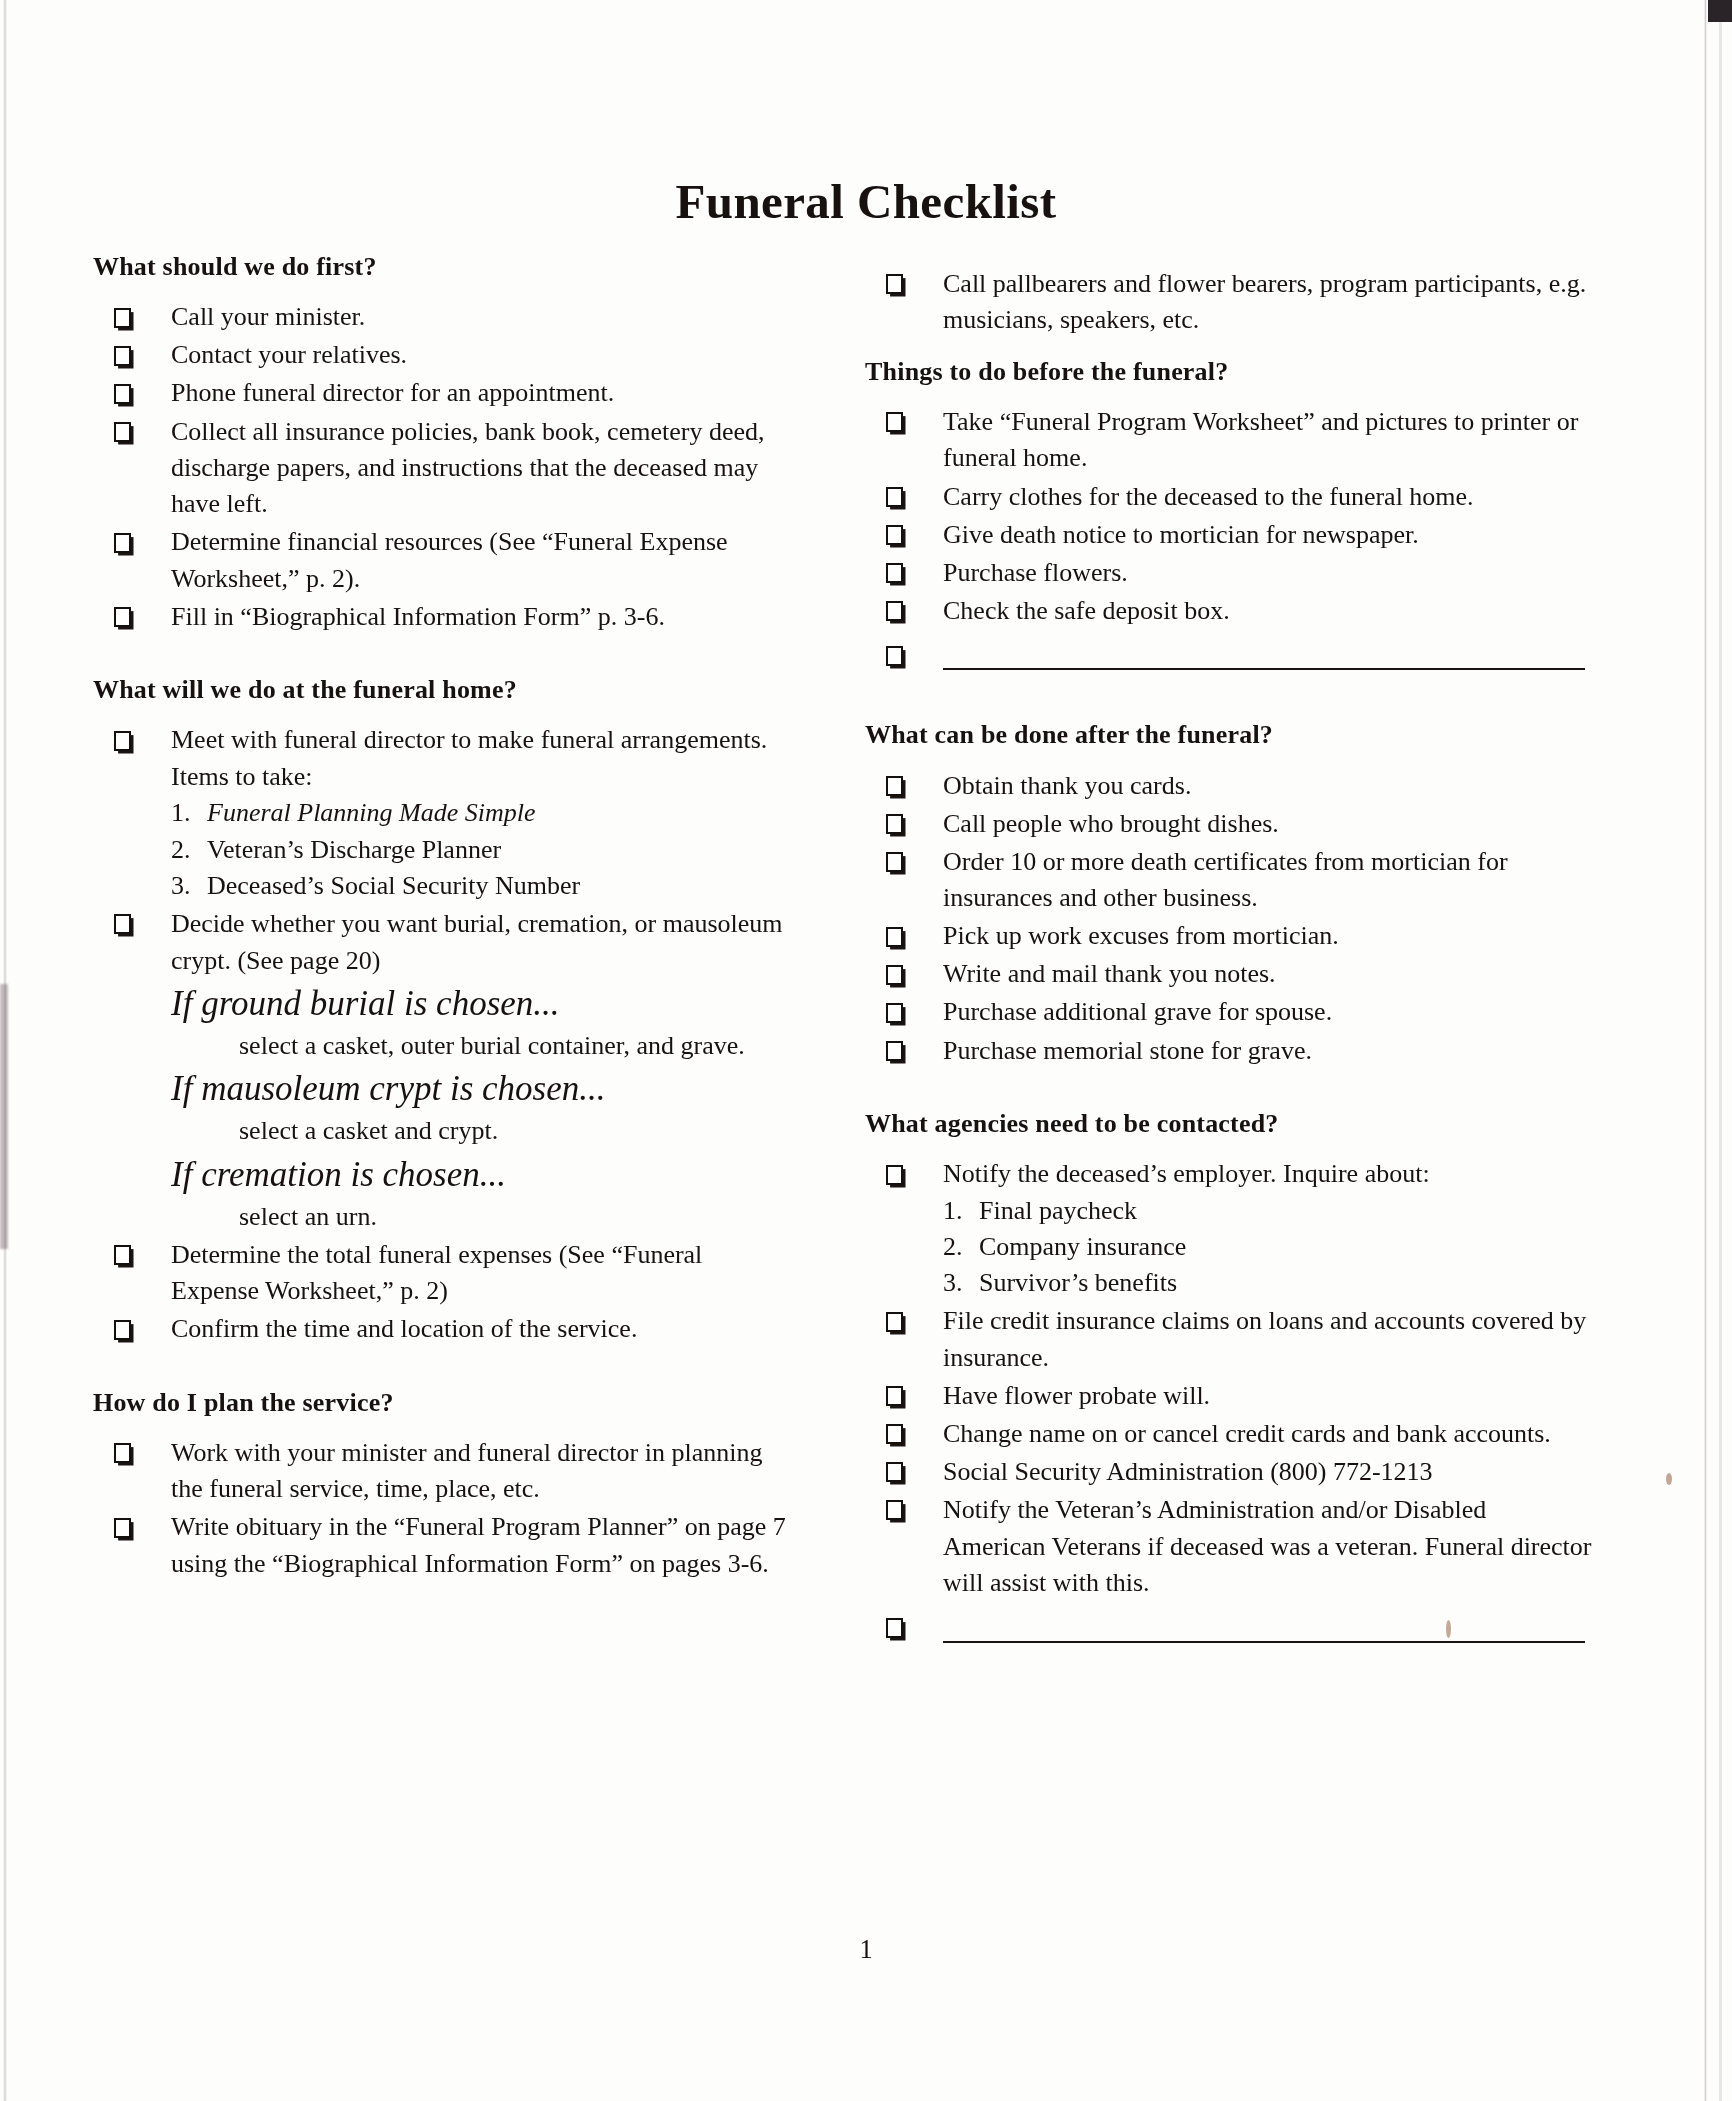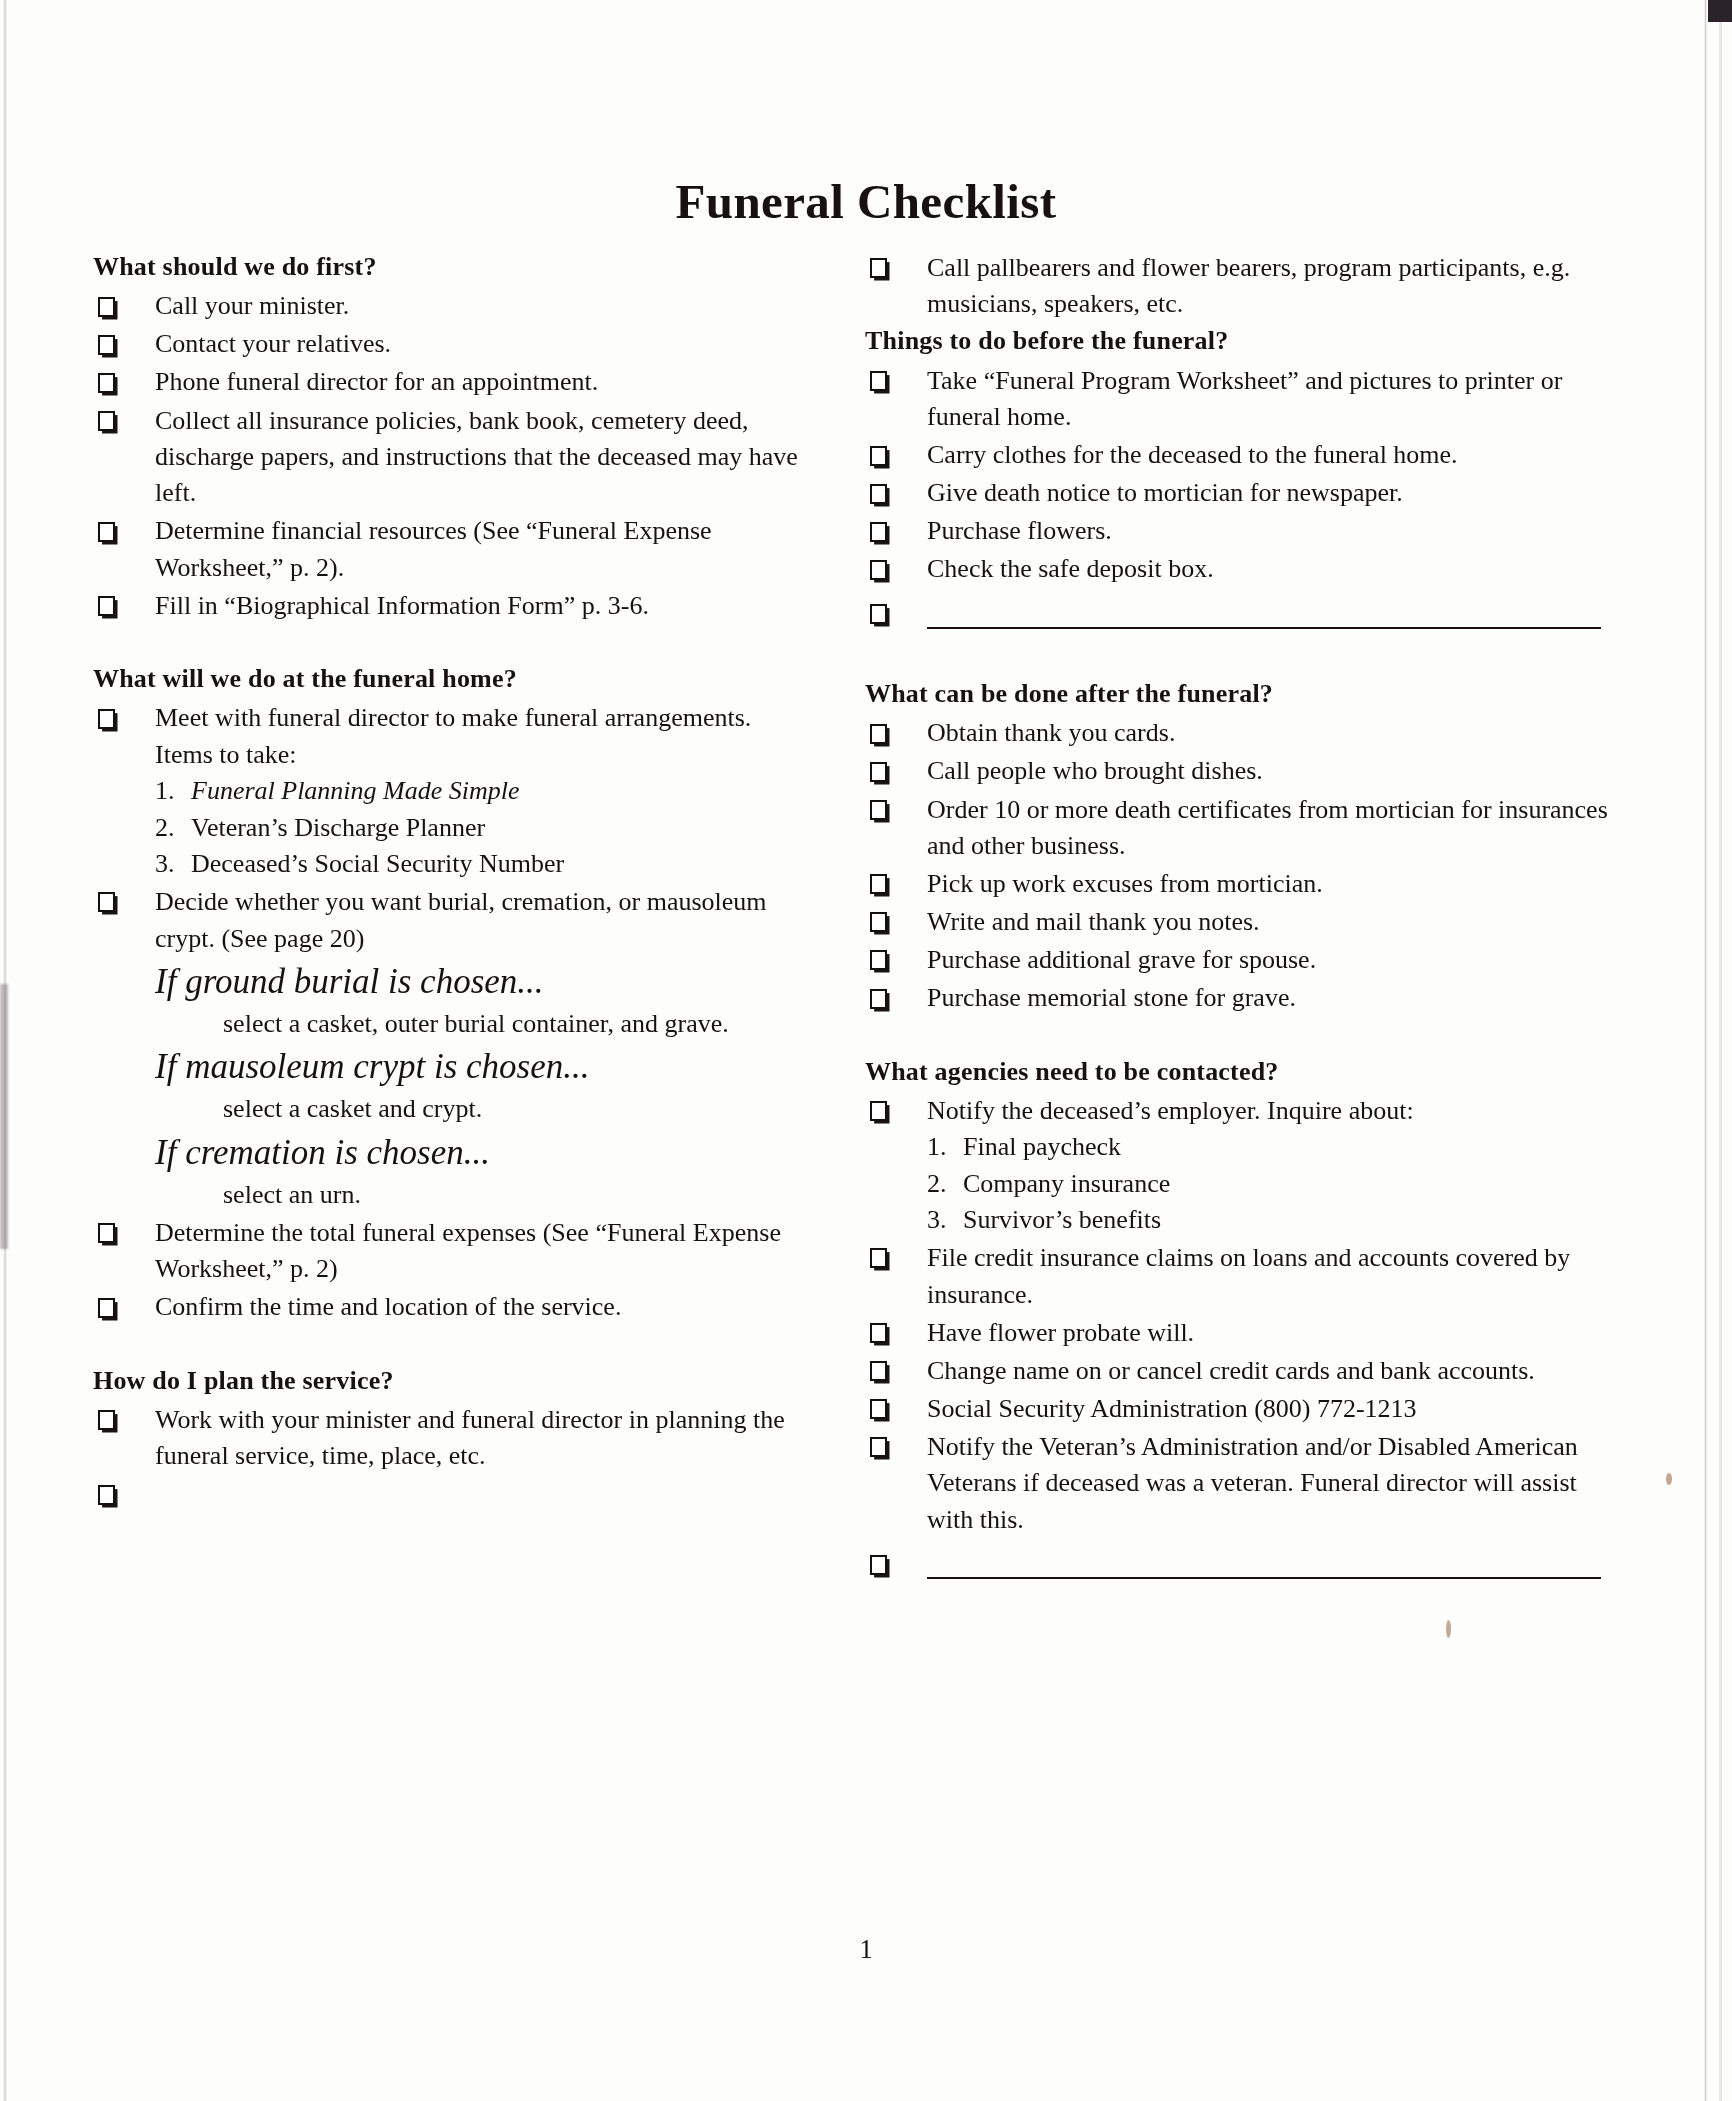--- a/index.html
+++ b/index.html
@@ -93,21 +93,21 @@
   h2.section-heading {
     margin: 0 0 5px 0;
     font-size: 26px;
     font-weight: bold;
     letter-spacing: 0.2px;
     line-height: 1.28;
   }
 
   ul.check-list {
     list-style: none;
-    margin: 0;
+    margin: 16px;
     padding: 0;
   }
 
   li.check-item {
     position: relative;
     padding-left: 62px;
     margin: 0 0 1.7px 0;
     font-size: 26px;
     line-height: 1.40;
   }
@@ -271,20 +271,21 @@
 
     <section class="section">
       <h2 class="section-heading">How do I plan the service?</h2>
       <ul class="check-list">
         <li class="check-item">
           <span class="checkbox"></span>
           <span>Work with your minister and funeral director in planning the funeral service, time, place, etc.</span>
         </li>
         <li class="check-item">
           <span class="checkbox"></span>
+          <span>Write obituary in the “Funeral Program Planner” on page 7 using the “Biographical Information Form” on pages 3-6.</span>
         </li>
       </ul>
     </section>
   </div>
 
   <div id="col-right" class="column">
 
     <ul class="check-list">
       <li class="check-item">
         <span class="checkbox"></span>

